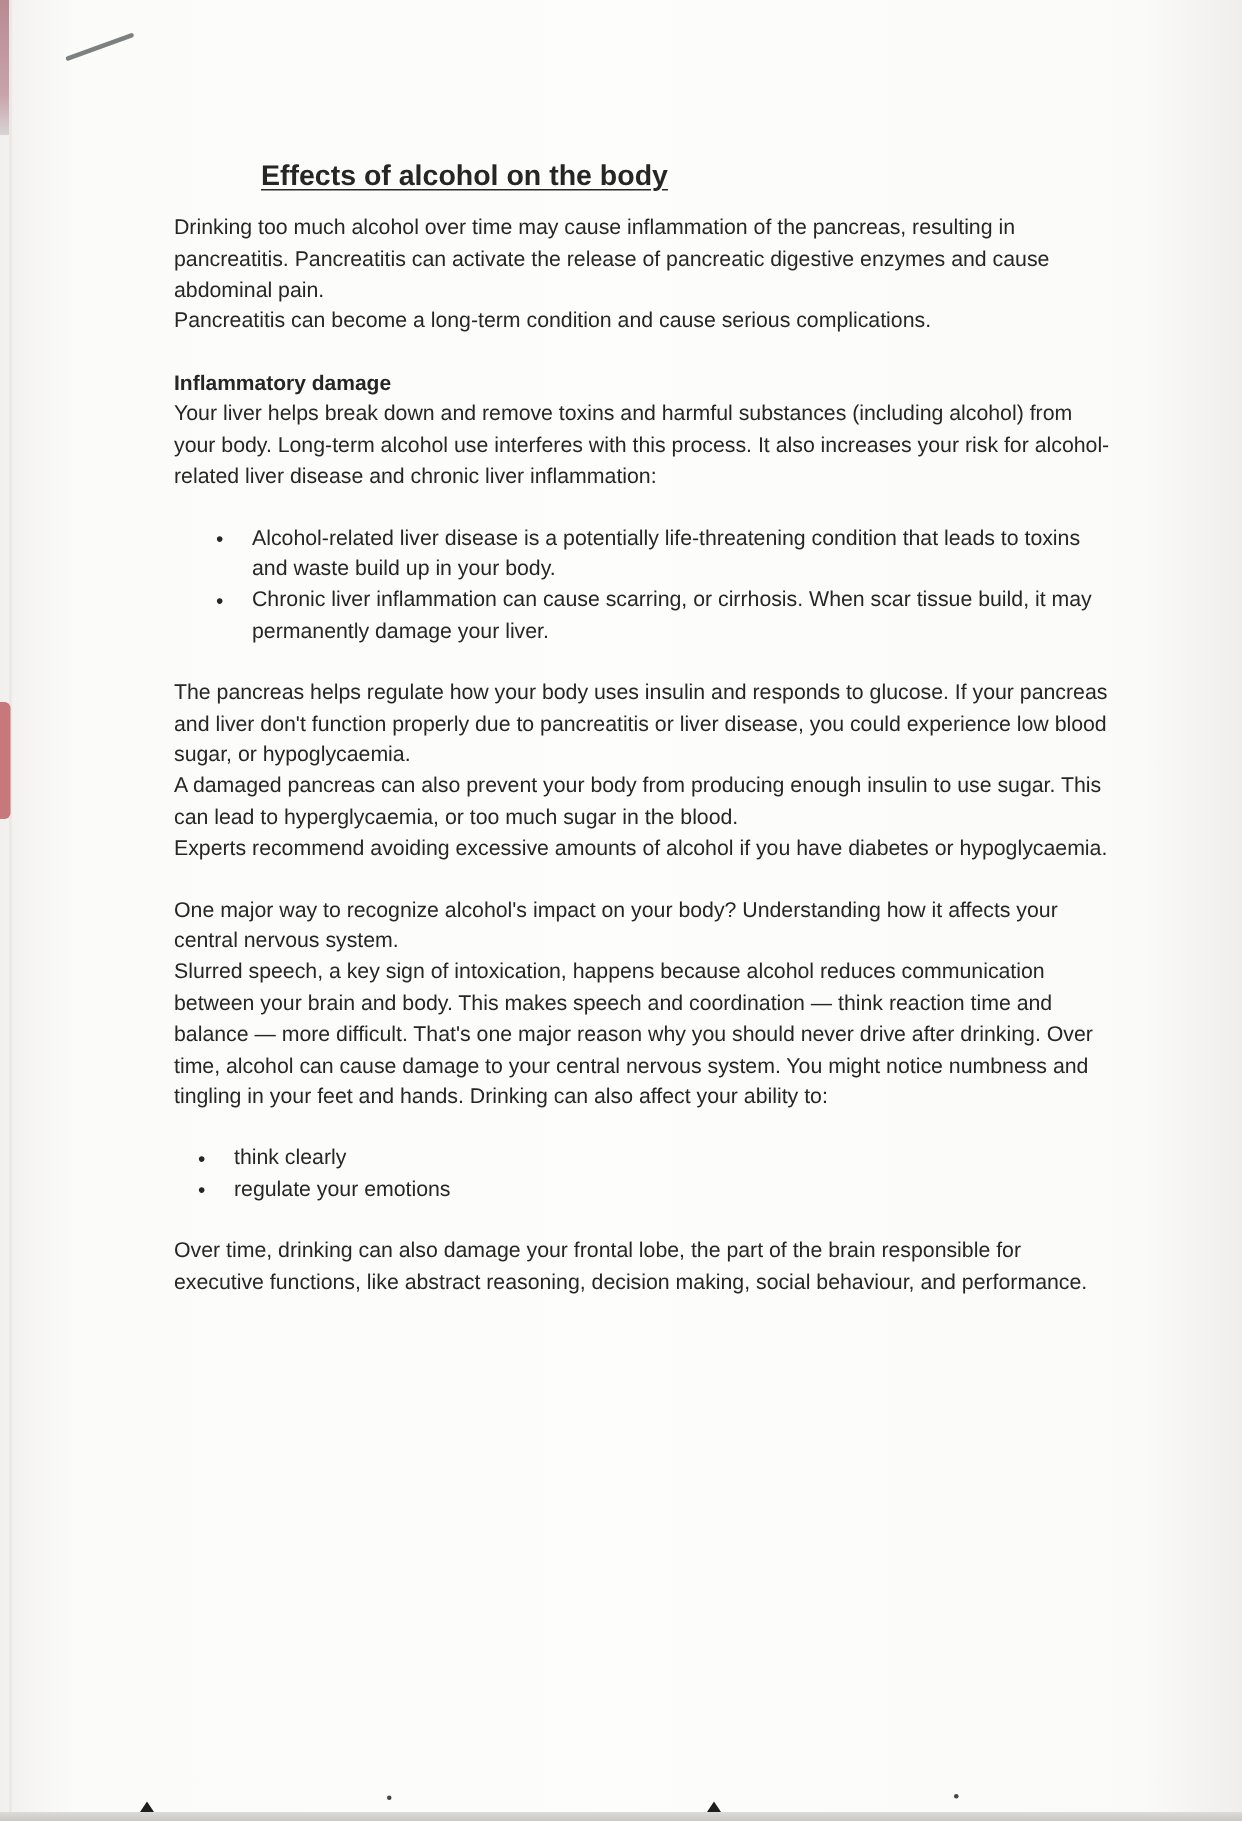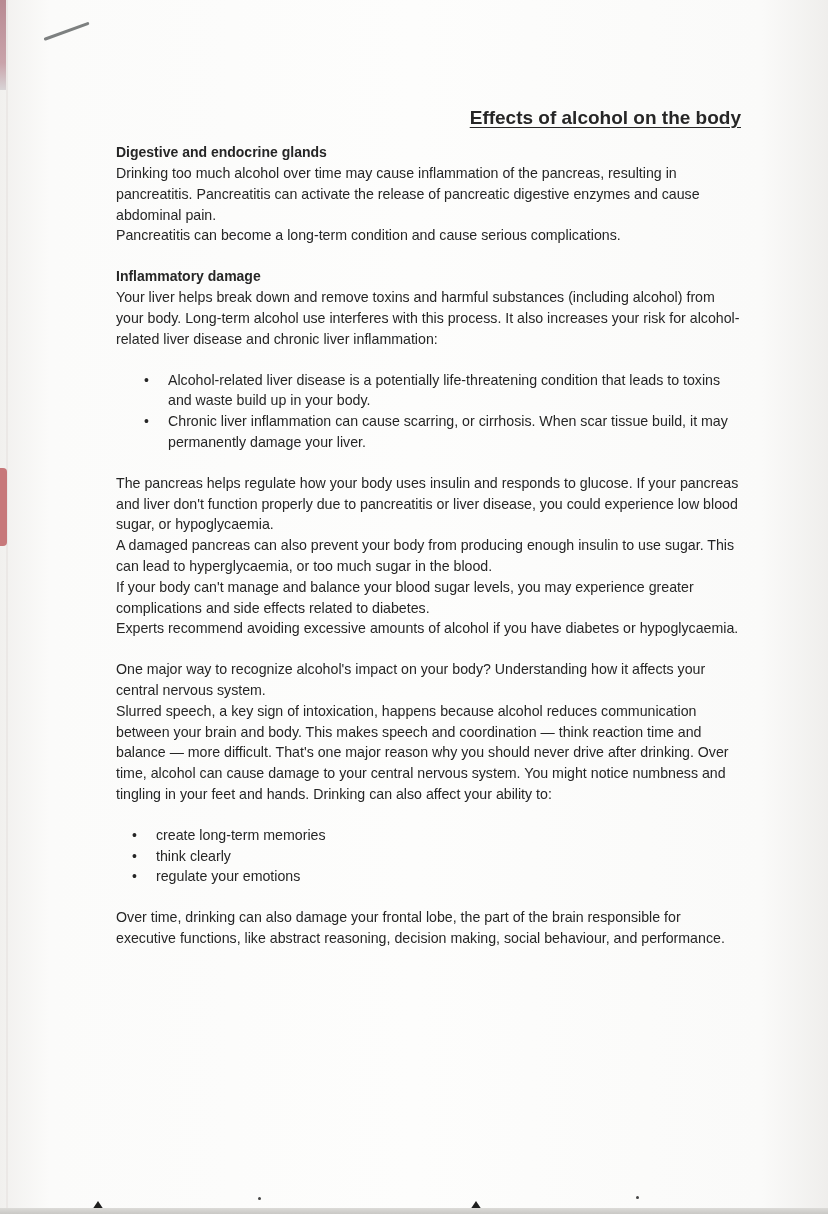--- a/index.html
+++ b/index.html
@@ -40,21 +40,21 @@
       border-bottom: 9px solid #1e1e1e;
     }
     .dot {
       position: absolute; width: 3px; height: 3px; border-radius: 50%; background: #444;
     }
     .content {
       position: absolute; left: 116px; top: 104px; width: 625px;
       font-size: 14.2px; line-height: 20.8px;
     }
     h1 {
-      margin: 0 0 10px 0; text-align: right; font-size: 19px; font-weight: bold;
+      margin: 0 0 10px 0; text-align: left; font-size: 19px; font-weight: bold;
       text-decoration: underline; text-underline-offset: 3px; line-height: 28px;
       padding-left: 58px;
     }
     .section { margin-bottom: 20px; }
     .section h2 {
       margin: 0; font-size: 14px; font-weight: bold; line-height: 21px;
     }
     .section p { margin: 0; }
     ul { margin: 20px 0 0 0; padding-left: 52px; list-style: none; }
     ul li { position: relative; padding-left: 0; }
@@ -69,46 +69,43 @@
 <div class="page">
   <div class="edge-left"></div>
   <div class="edge-left-line"></div>
   <div class="edge-left-2"></div>
   <div class="pencil-mark"></div>
 
   <div class="content">
     <h1>Effects of alcohol on the body</h1>
 
     <div class="section">
-      <h2>Digestive and endocrine glands</h2>
       <p>Drinking too much alcohol over time may cause inflammation of the pancreas, resulting in pancreatitis. Pancreatitis can activate the release of pancreatic digestive enzymes and cause abdominal pain.</p>
       <p>Pancreatitis can become a long-term condition and cause serious complications.</p>
     </div>
 
     <div class="section">
       <h2>Inflammatory damage</h2>
       <p>Your liver helps break down and remove toxins and harmful substances (including alcohol) from your body. Long-term alcohol use interferes with this process. It also increases your risk for alcohol-related liver disease and chronic liver inflammation:</p>
       <ul>
         <li>Alcohol-related liver disease is a potentially life-threatening condition that leads to toxins and waste build up in your body.</li>
         <li>Chronic liver inflammation can cause scarring, or cirrhosis. When scar tissue build, it may permanently damage your liver.</li>
       </ul>
     </div>
 
     <div class="section">
       <p>The pancreas helps regulate how your body uses insulin and responds to glucose. If your pancreas and liver don't function properly due to pancreatitis or liver disease, you could experience low blood sugar, or hypoglycaemia.</p>
       <p>A damaged pancreas can also prevent your body from producing enough insulin to use sugar. This can lead to hyperglycaemia, or too much sugar in the blood.</p>
-      <p>If your body can't manage and balance your blood sugar levels, you may experience greater complications and side effects related to diabetes.</p>
       <p>Experts recommend avoiding excessive amounts of alcohol if you have diabetes or hypoglycaemia.</p>
     </div>
 
     <div class="section">
       <p>One major way to recognize alcohol's impact on your body? Understanding how it affects your central nervous system.</p>
       <p>Slurred speech, a key sign of intoxication, happens because alcohol reduces communication between your brain and body. This makes speech and coordination — think reaction time and balance — more difficult. That's one major reason why you should never drive after drinking. Over time, alcohol can cause damage to your central nervous system. You might notice numbness and tingling in your feet and hands. Drinking can also affect your ability to:</p>
       <ul class="spacer-list" style="padding-left:40px;">
-        <li>create long-term memories</li>
         <li>think clearly</li>
         <li>regulate your emotions</li>
       </ul>
       <p>Over time, drinking can also damage your frontal lobe, the part of the brain responsible for executive functions, like abstract reasoning, decision making, social behaviour, and performance.</p>
     </div>
   </div>
 
   <div class="tri" style="left:92px; bottom:4px;"></div>
   <div class="dot" style="left:258px; bottom:14px;"></div>
   <div class="tri" style="left:470px; bottom:4px;"></div>

